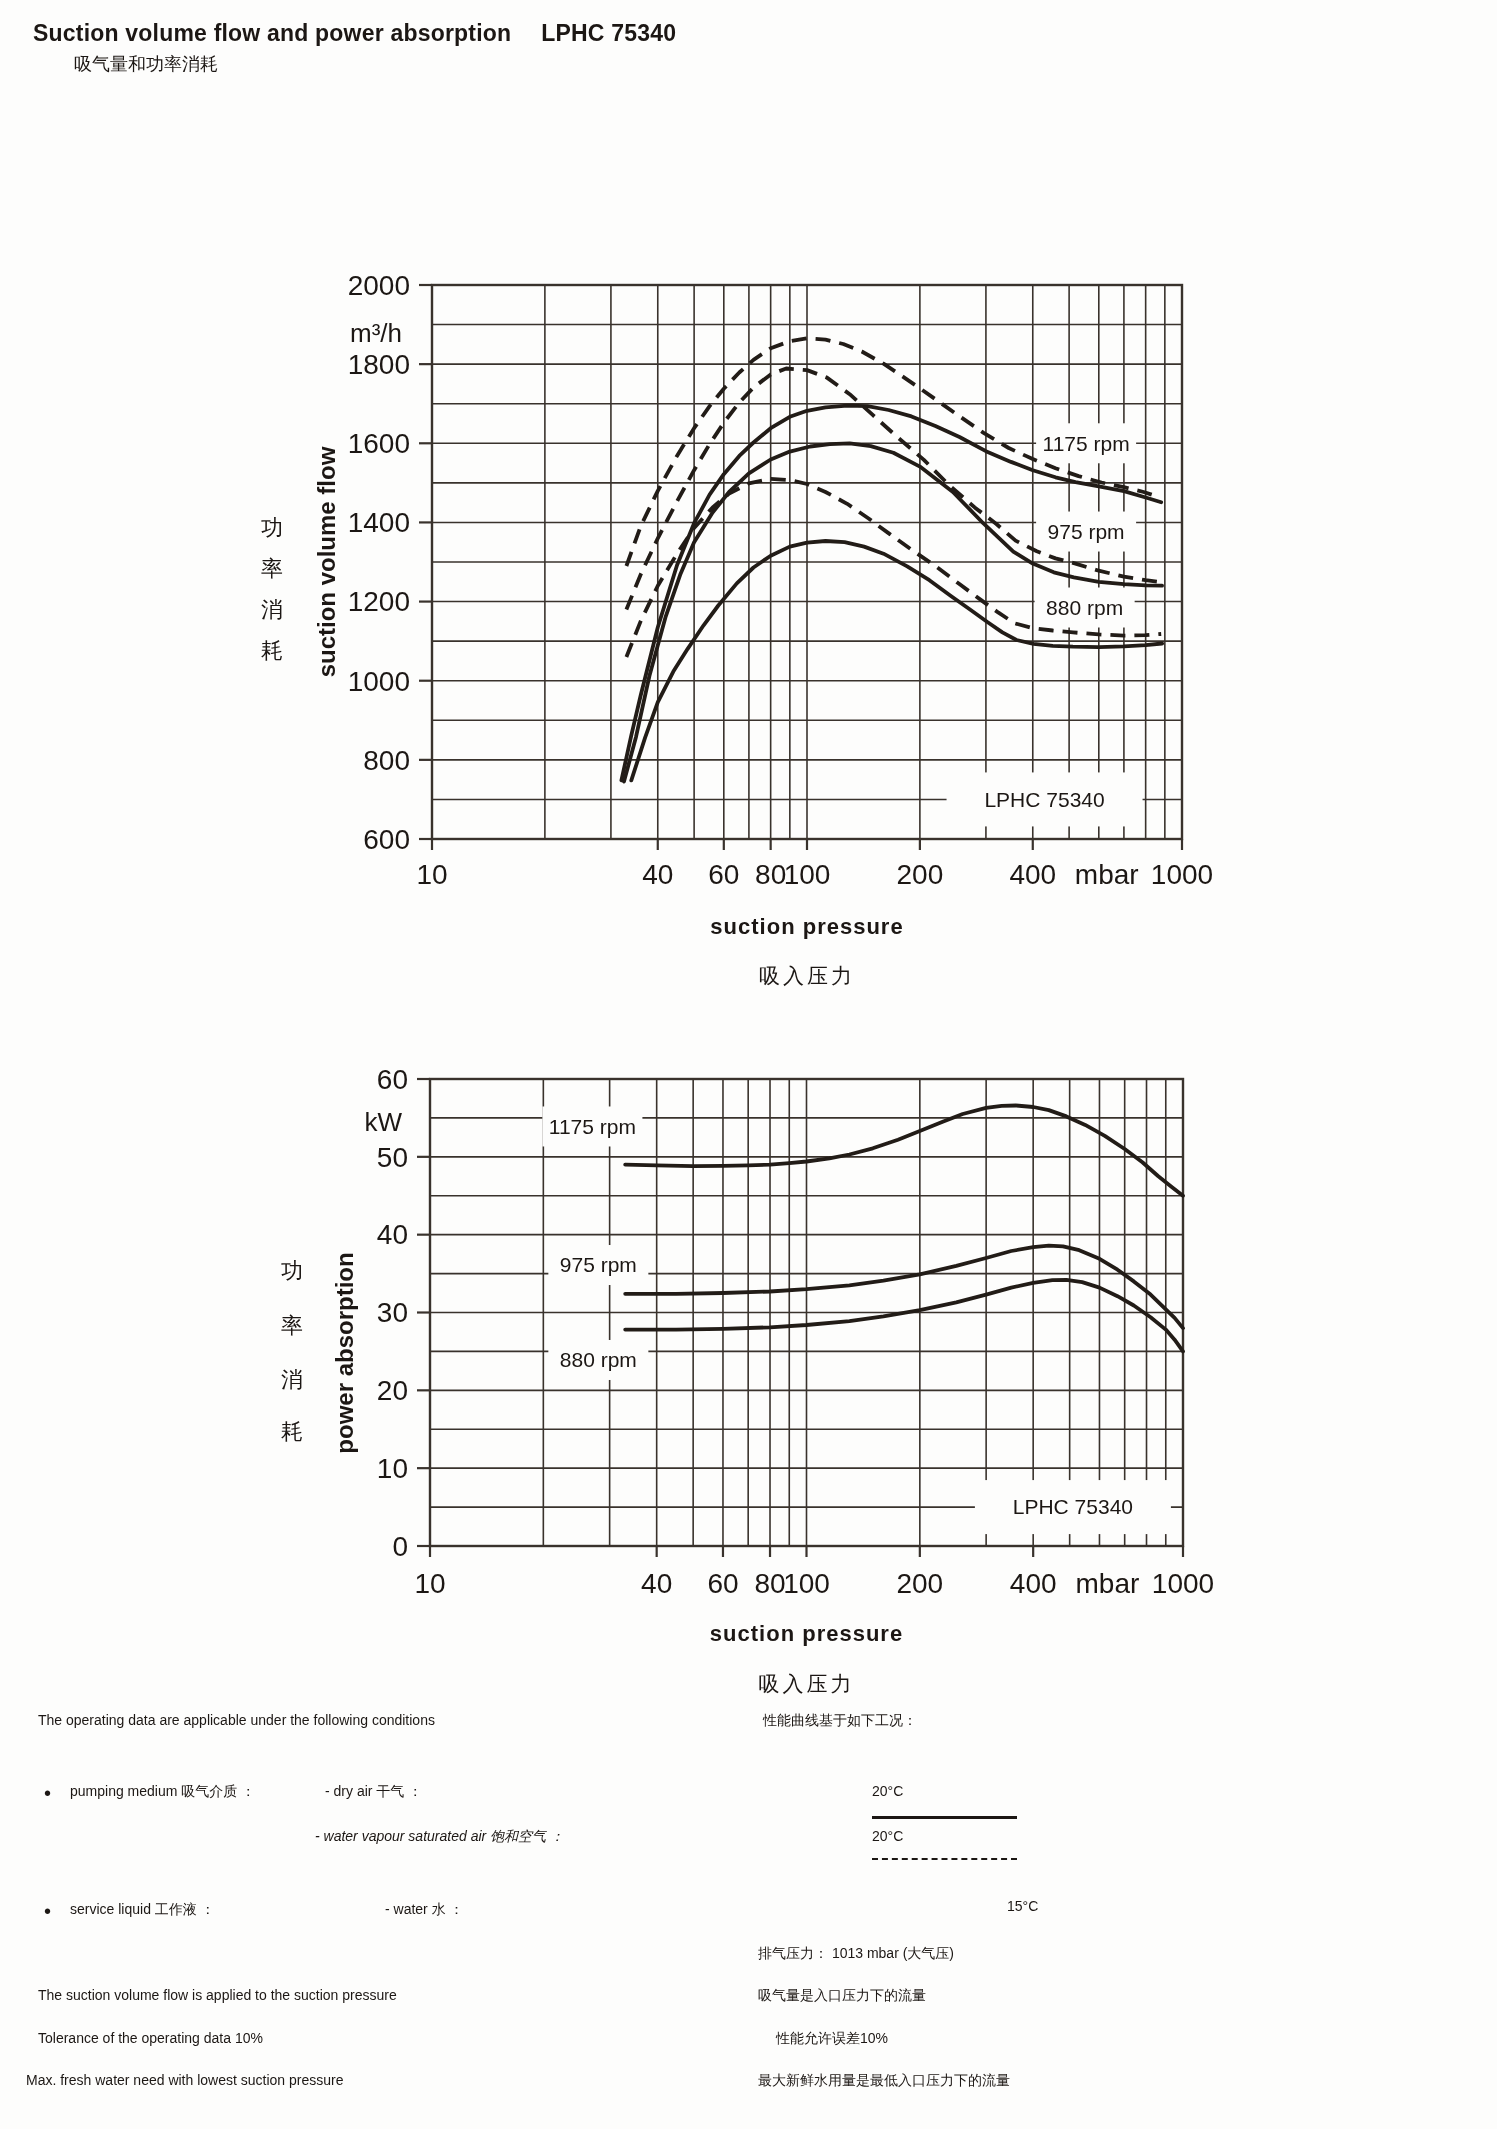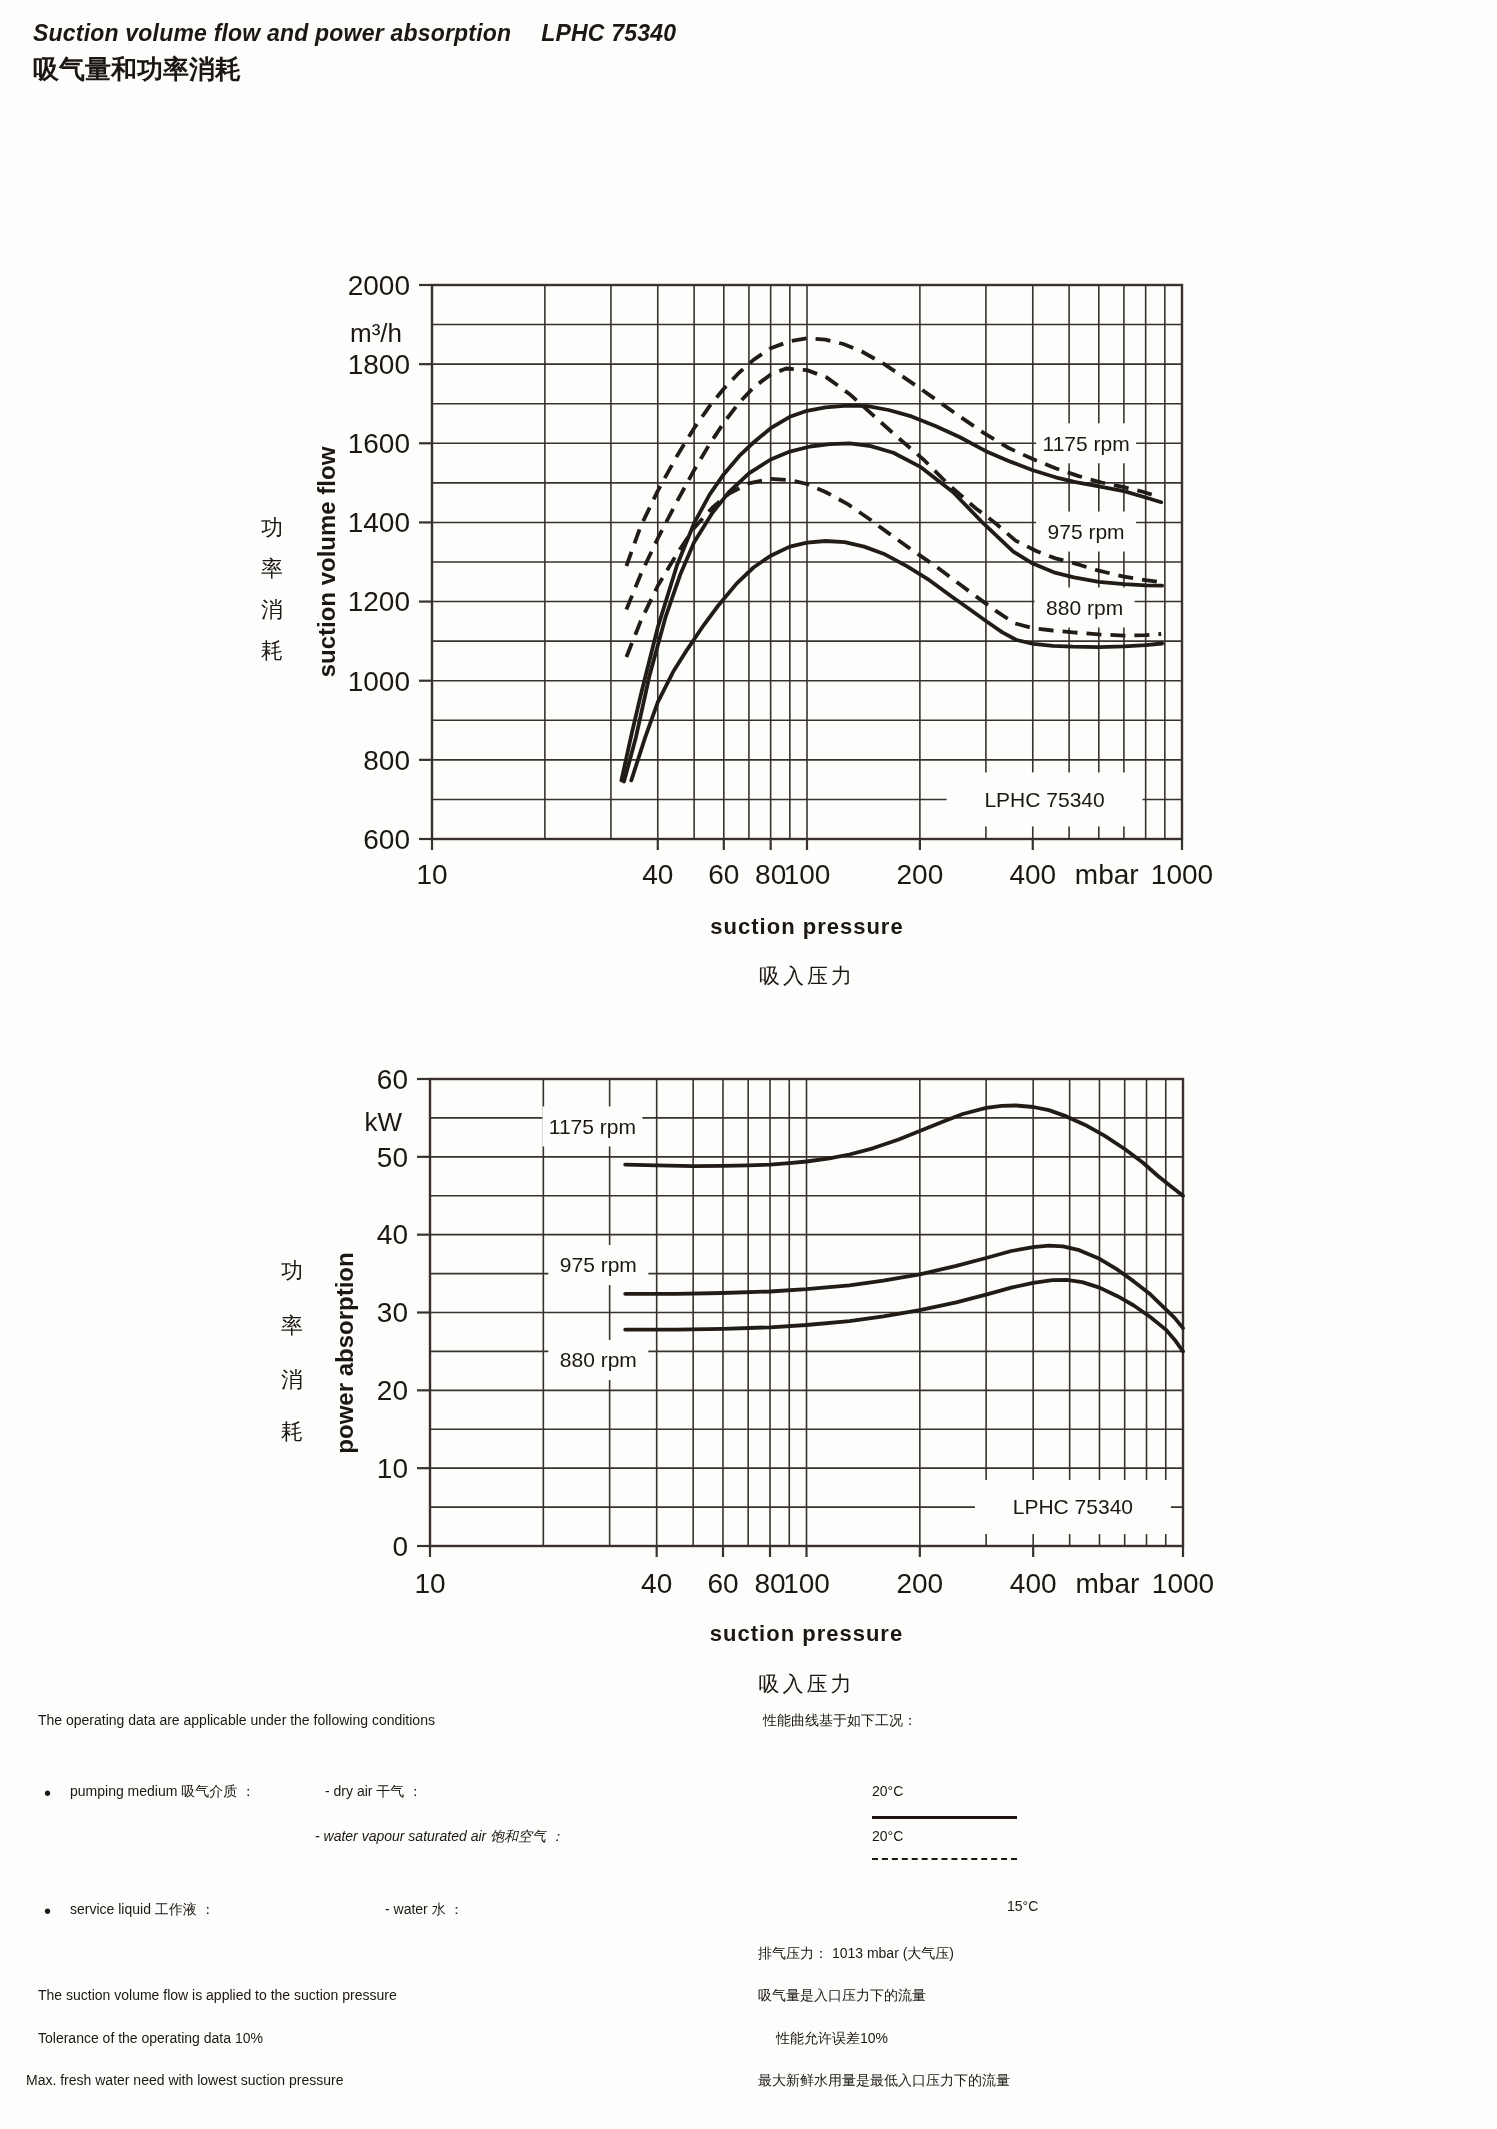--- a/index.html
+++ b/index.html
@@ -1,21 +1,21 @@
 <!DOCTYPE html>
 <html><head>
 <meta charset="utf-8">
 <style>
   html,body{margin:0;padding:0;background:#f2f0ed;}
   .page{position:relative;width:1497px;height:2129px;background:#fdfdfc;
         font-family:"Liberation Sans",sans-serif;color:#1c1714;overflow:hidden;}
   .abs{position:absolute;white-space:nowrap;}
-  .title1{font-size:23px;font-weight:bold;letter-spacing:.2px;font-style:italic;}
+  .title1{font-size:23px;font-weight:bold;letter-spacing:.2px;}
   .title1 .model{margin-left:30px;}
-  .title2{font-size:26px;font-weight:bold;}
+  .title2{font-size:18px;font-weight:normal;margin-left:41px;}
   .body-txt{font-size:14px;}
   .bullet{font-size:20px;}
   svg{position:absolute;left:0;top:0;}
   .uline-solid{position:absolute;height:0;border-top:3px solid #1c1714;}
   .uline-dotted{position:absolute;height:0;border-top:2px dashed #1c1714;}
 </style>
 </head>
 <body>
 
 <div class="page">

